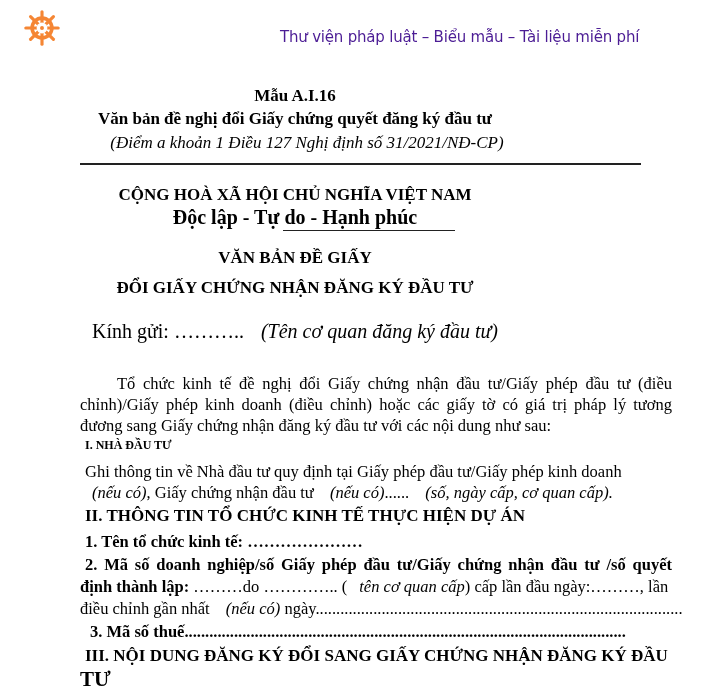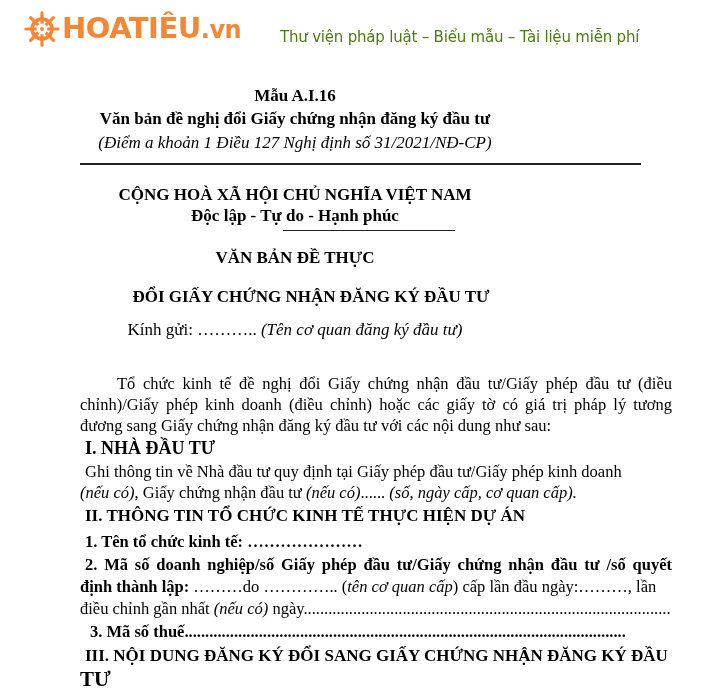--- a/index.html
+++ b/index.html
@@ -14,28 +14,28 @@
   .logo svg { width: 36px; height: 36px; }
   .logo-text {
     font-family: "DejaVu Sans", "Liberation Sans", sans-serif;
     font-weight: bold; font-size: 29px; color: #F58634; letter-spacing: -0.5px;
     margin-left: 2px; line-height: 36px;
   }
   .logo-tld { font-size: 24px; font-weight: bold; }
   .tagline {
     position: absolute; left: 280px; top: 28px;
     font-family: "DejaVu Sans", "Liberation Sans", sans-serif;
-    font-size: 15px; color: #4d7c0f; letter-spacing: -0.2px;
+    font-size: 15px; color: #4c1d95; letter-spacing: -0.2px;
   }
   .doc { position: absolute; left: 0; top: 0; width: 709px; }
   .c { position: absolute; left: 0; width: 590px; text-align: center; white-space: nowrap; }
   .b { font-weight: bold; }
-  .i { font-style: italic; }
+  .i { font-style: italic; padding-left: 12px; }
   .f17 { font-size: 17px; }
-  .f16 { font-size: 17px; }
+  .f16 { font-size: 20px; }
   .hr { position: absolute; height: 1.5px; background: #222; }
   .line { position: absolute; left: 0; white-space: nowrap; font-size: 16.5px; }
   .just { position: absolute; left: 80px; width: 592px; font-size: 16.5px; text-align: justify; text-align-last: justify; white-space: nowrap; font-family: Liberation Serif, serif; }
 </style>
 </head>
 <body>
 
 <div class="header">
   <div class="logo">
     <svg viewBox="0 0 40 40">
@@ -43,45 +43,44 @@
         <circle cx="20" cy="20" r="11" stroke-width="4"></circle>
         <circle cx="20" cy="20" r="3" stroke-width="2.5"></circle>
         <line x1="20" y1="2" x2="20" y2="38" stroke-width="3.5"></line>
         <line x1="2" y1="20" x2="38" y2="20" stroke-width="3.5"></line>
         <line x1="7.3" y1="7.3" x2="32.7" y2="32.7" stroke-width="3.5"></line>
         <line x1="32.7" y1="7.3" x2="7.3" y2="32.7" stroke-width="3.5"></line>
       </g>
       <circle cx="20" cy="20" r="6" fill="#fff"></circle>
       <circle cx="20" cy="20" r="2.2" fill="#F58634"></circle>
     </svg>
-    <span class="logo-text"><span>HOATIÊU</span><span class="logo-tld">.vn</span></span>
   </div>
   <div class="tagline">Thư viện pháp luật – Biểu mẫu – Tài liệu miễn phí</div>
 </div>
 
 <div class="doc">
   <div class="c b f17" style="top:86px;">Mẫu A.I.16</div>
-  <div class="c b f17" style="top:109px;">Văn bản đề nghị đổi Giấy chứng nhận đăng ký đầu tư</div>
+  <div class="c b f17" style="top:109px;">Văn bản đề nghị đổi Giấy chứng quyết đăng ký đầu tư</div>
   <div class="c i f17" style="top:133px;">(Điểm a khoản 1 Điều 127 Nghị định số 31/2021/NĐ-CP)</div>
   <div class="hr" style="left:80px; width:561px; top:163px;"></div>
 
   <div class="c b f17" style="top:185px;">CỘNG HOÀ XÃ HỘI CHỦ NGHĨA VIỆT NAM</div>
   <div class="c b f16" style="top:206px;">Độc lập - Tự do - Hạnh phúc</div>
   <div class="hr" style="left:283px; width:172px; top:230px; height:1px;"></div>
 
-  <div class="c b f17" style="top:248px;">VĂN BẢN ĐỀ THỰC</div>
-  <div class="c b f17" style="top:287px;margin-left:16px;">ĐỔI GIẤY CHỨNG NHẬN ĐĂNG KÝ ĐẦU TƯ</div>
+  <div class="c b f17" style="top:248px;">VĂN BẢN ĐỀ GIẤY</div>
+  <div class="c b f17" style="top:278px;">ĐỔI GIẤY CHỨNG NHẬN ĐĂNG KÝ ĐẦU TƯ</div>
 
   <div class="c f16" style="top:320px;"><span>Kính gửi: ………..</span> <span class="i">(Tên cơ quan đăng ký đầu tư)</span></div>
 
   <div class="just" style="top:374px; left:117px; width:555px;">Tổ chức kinh tế đề nghị đổi Giấy chứng nhận đầu tư/Giấy phép đầu tư (điều</div>
   <div class="just" style="top:395px;">chỉnh)/Giấy phép kinh doanh (điều chỉnh) hoặc các giấy tờ có giá trị pháp lý tương</div>
   <div class="line" style="top:416px; left:80px;">đương sang Giấy chứng nhận đăng ký đầu tư với các nội dung như sau:</div>
 
-  <div class="line b" style="top:438px; left:85px; font-size:18px;">I. NHÀ ĐẦU TƯ</div>
+  <div class="line b" style="top:438px; left:85px; font-size:12px;">I. NHÀ ĐẦU TƯ</div>
   <div class="line" style="top:462px; left:85px;">Ghi thông tin về Nhà đầu tư quy định tại Giấy phép đầu tư/Giấy phép kinh doanh</div>
   <div class="line" style="top:483px; left:80px;"><span class="i">(nếu có)</span><span>, Giấy chứng nhận đầu tư </span><span class="i">(nếu có)</span><span>......</span><span class="i"> (số, ngày cấp, cơ quan cấp).</span></div>
 
   <div class="line b" style="top:506px; left:85px; font-size:17px;">II. THÔNG TIN TỔ CHỨC KINH TẾ THỰC HIỆN DỰ ÁN</div>
   <div class="line b" style="top:532px; left:85px;">1. Tên tổ chức kinh tế: …………………</div>
 
   <div class="line b" style="top:555px; left:85px; width:587px; text-align:justify; text-align-last:justify;">2. Mã số doanh nghiệp/số Giấy phép đầu tư/Giấy chứng nhận đầu tư /số quyết</div>
   <div class="line" style="top:577px; left:80px;"><span class="b">định thành lập:</span><span> ………do ………….. (</span><span class="i">tên cơ quan cấp</span><span>) cấp lần đầu ngày:………, lần</span></div>
   <div class="line" style="top:599px; left:80px;"><span>điều chỉnh gần nhất </span><span class="i">(nếu có)</span><span> ngày.........................................................................................</span></div>
 

